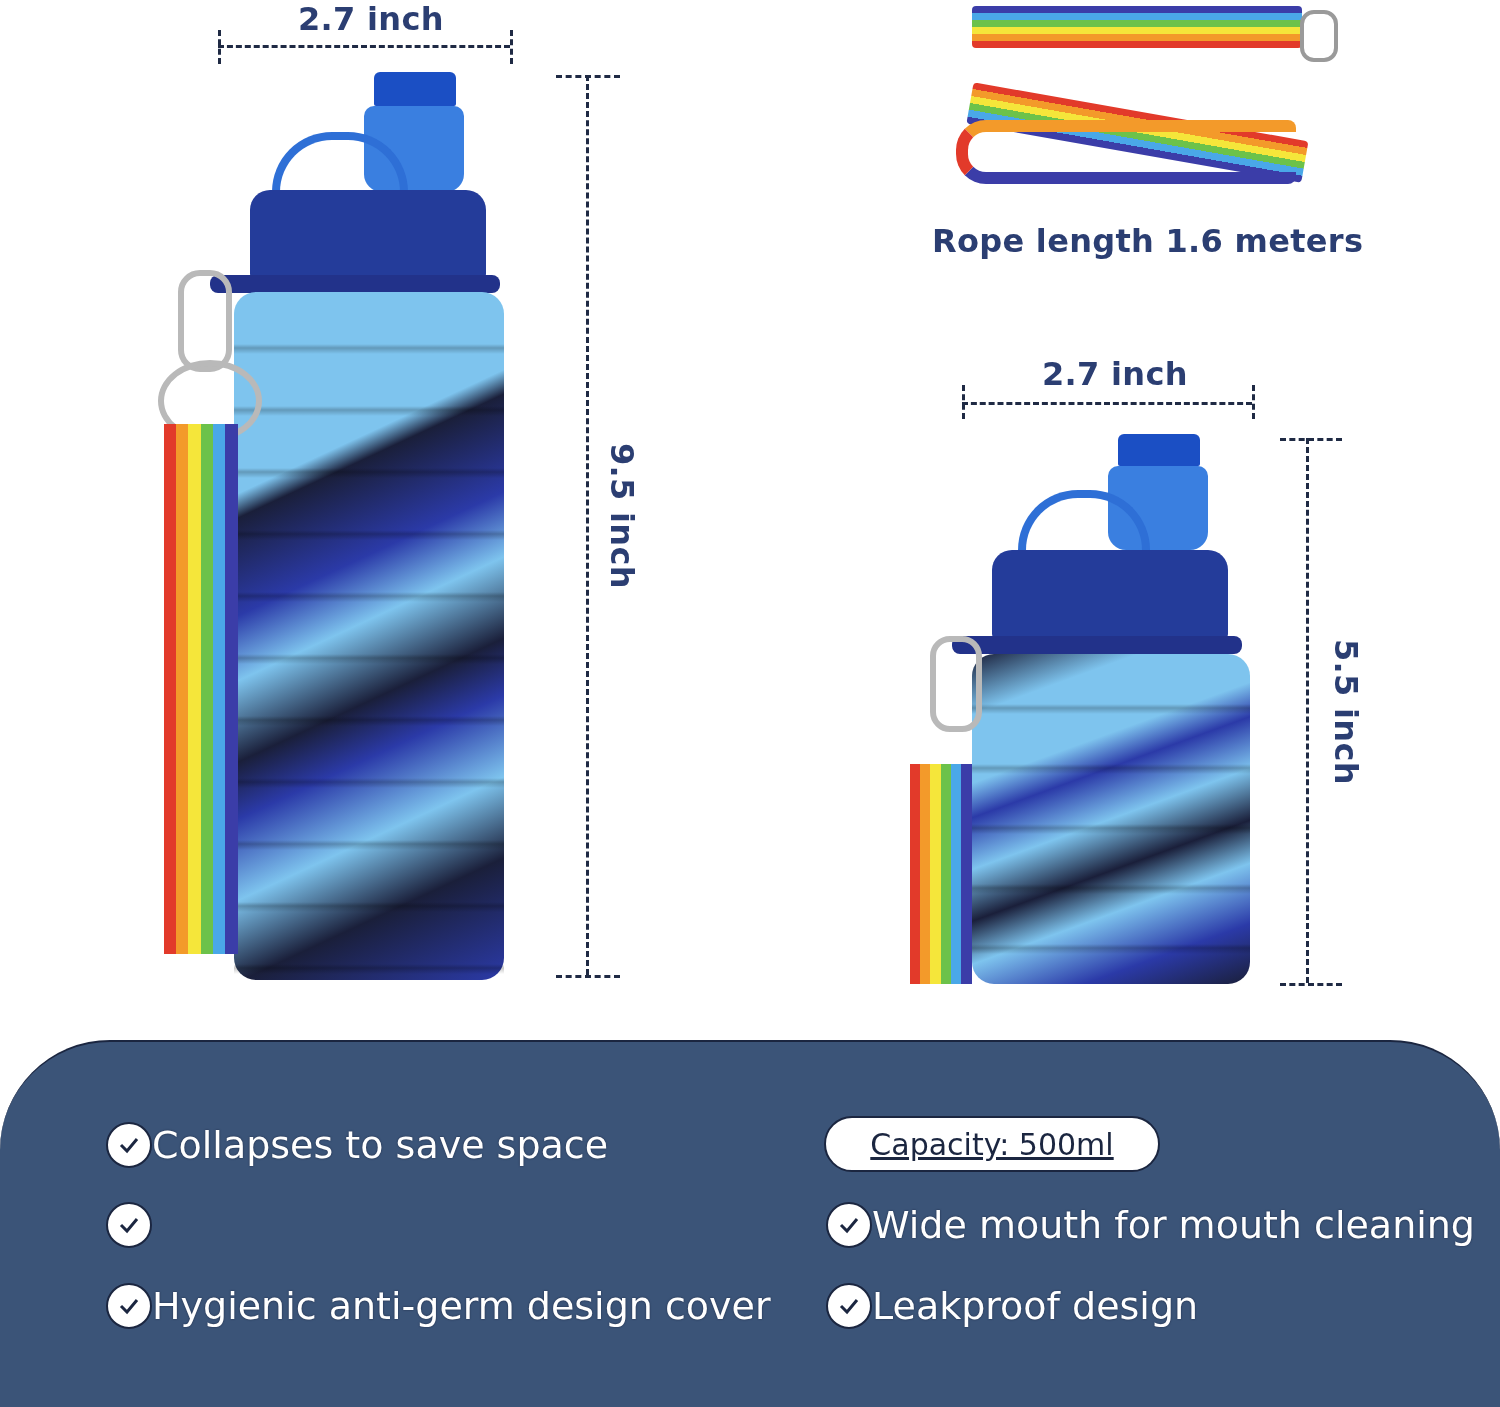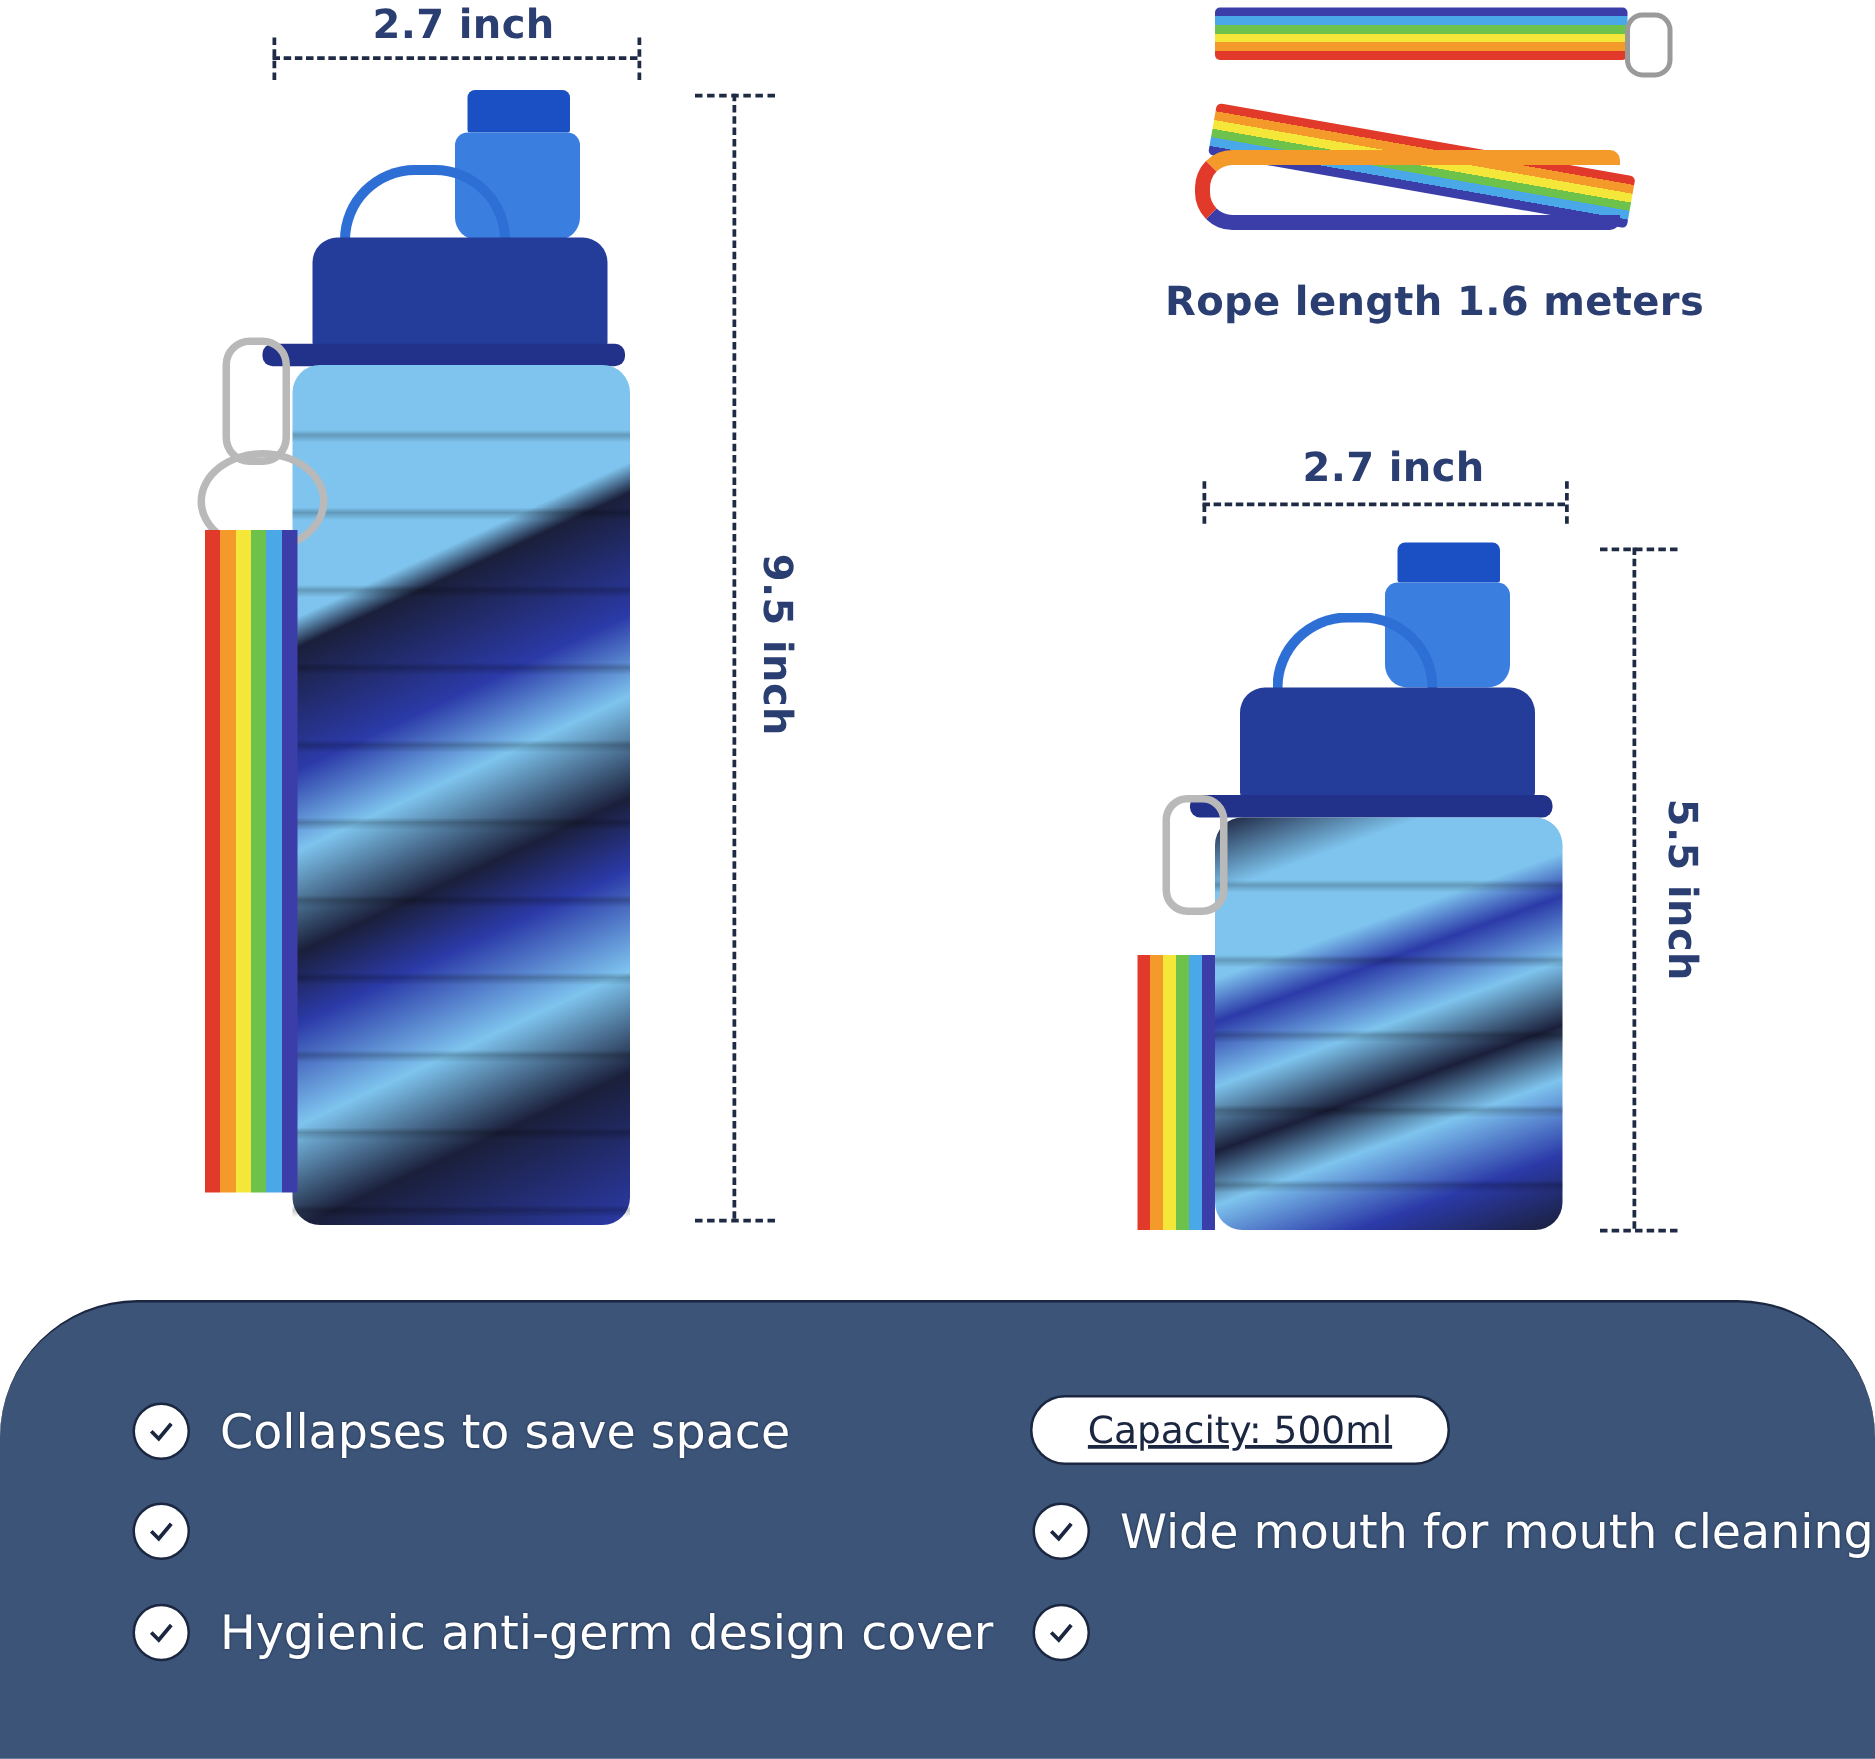--- a/index.html
+++ b/index.html
@@ -23,21 +23,21 @@
   }
   
   .bottle-body { border-radius: 22px; overflow: hidden; }
   
   .panel {
     position: absolute; left: 0; top: 1040px; width: 1500px; height: 367px;
     background: #3b5478; border-top: 2px solid #1b2640;
     border-radius: 110px 110px 0 0;
   }
   .feature {
-    position: absolute; display: flex; align-items: center; gap: 24px;
+    position: absolute; display: flex; align-items: center; 
     color: #ffffff; font-size: 38px; font-family: "DejaVu Sans", sans-serif;
     white-space: nowrap; text-shadow: 0 0 2px #1b2640;
   }
   .check {
     width: 42px; height: 42px; border-radius: 50%; background: #ffffff;
     border: 2px solid #1b2640; display: flex; align-items: center; justify-content: center;
     flex: 0 0 auto;
   }
   .capacity {
     position: absolute; left: 824px; top: 1116px; width: 332px; height: 52px;
@@ -144,13 +144,14 @@
       </svg>
   </span>
   <span>Wide mouth for mouth cleaning</span>
 </div>
 <div class="feature" style="left:826px; top:1283px;">
   <span class="check">
     <svg width="22" height="18" viewBox="0 0 22 18">
         <path d="M3 9 L9 15 L19 3" fill="none" stroke="#1b2640" stroke-width="3"></path>
       </svg>
   </span>
+  <span>Leakproof design</span>
 </div>
 
 </body></html>

